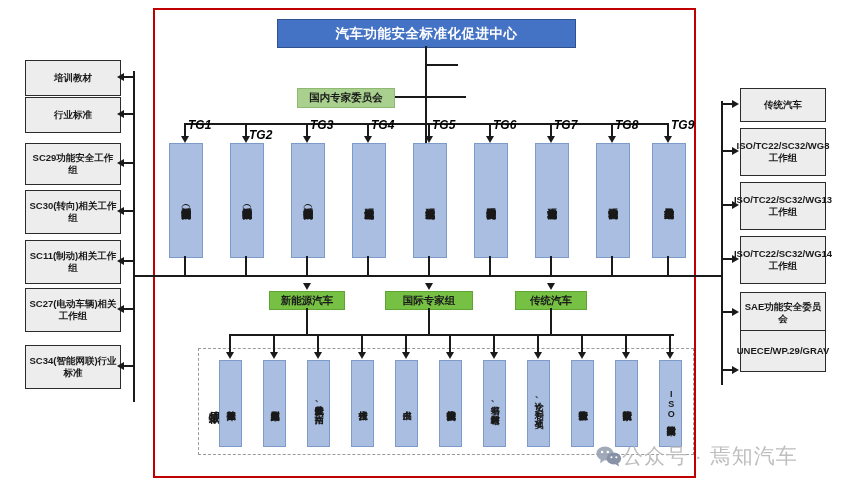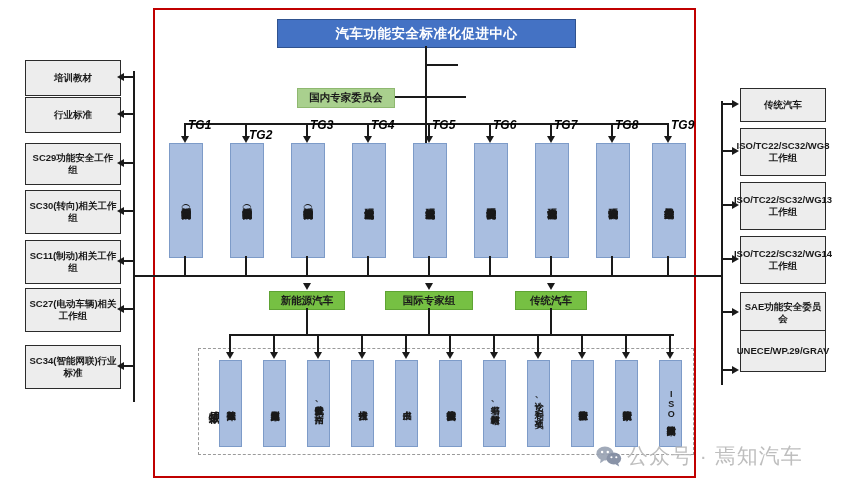--- a/index.html
+++ b/index.html
@@ -169,21 +169,21 @@
     line-height:1.05;
     color:#1a1a1a;
     max-height:82px;
     text-align:center;
   }
 
   
   #watermark{
     position:absolute;
     left:596px;top:442px;
-    display:flex;align-items:center;gap:5px;
+    display:flex;align-items:center;
     font-size:21px;
     color:#b9b9b9;
     font-weight:normal;
     letter-spacing:1px;
     opacity:.92;
   }
   #wm-icon{
     width:26px;height:22px;
     display:block;
   }

